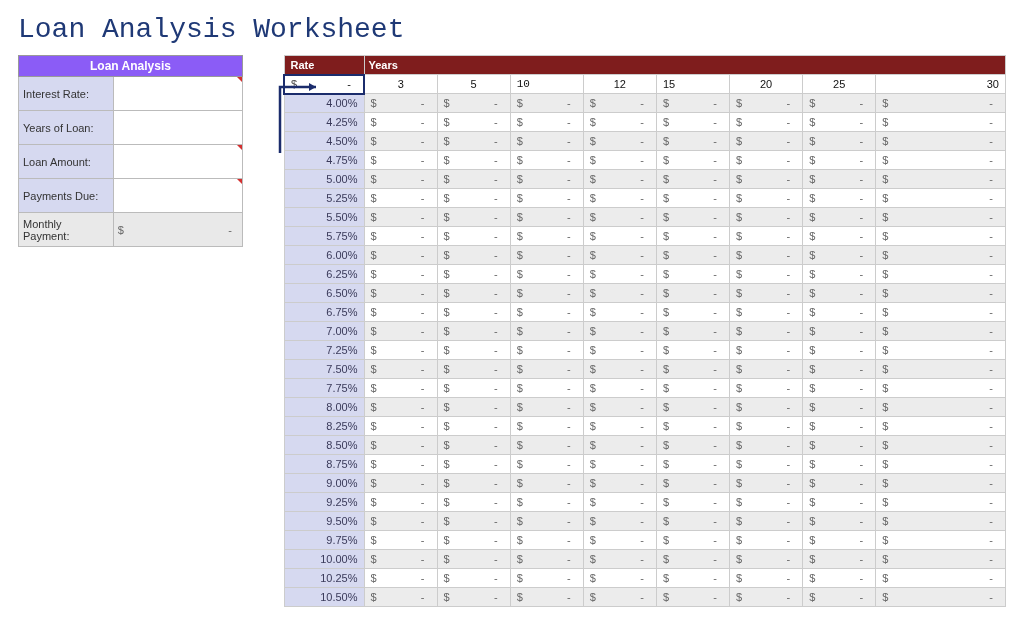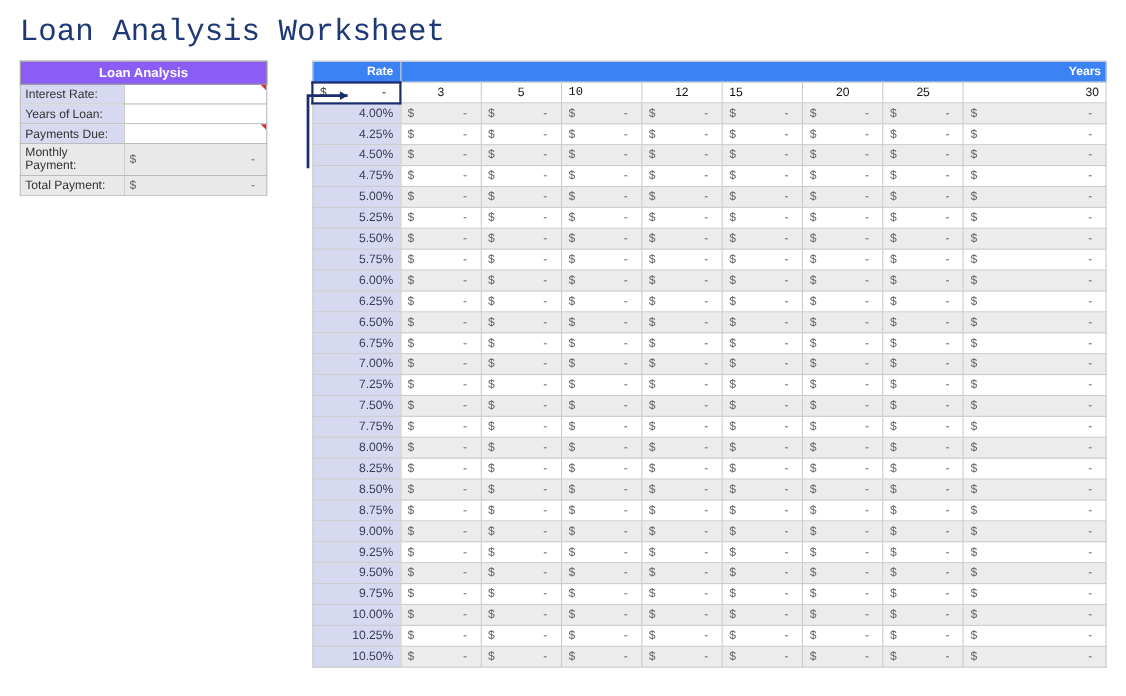--- a/index.html
+++ b/index.html
@@ -37,21 +37,21 @@
     color: #fff;
     text-align: center;
     font-weight: bold;
     padding: 3px 4px;
     font-size: 12px;
     border: 1px solid #999;
   }
   .loan-box td {
     padding: 2px 4px;
     border: 1px solid #bbb;
-    height: 18px;
+    height: 34px;
     position: relative;
   }
   .loan-box td.label     { width: 95px; }
   .loan-box td.val       { width: 130px; text-align: right; background:#fff; }
   .loan-box tr.lav td.label { background: #d6d9f0; }
   .loan-box tr.grey td.label { background: #e9e9e9; }
   .loan-box tr.grey td.val   { background: #e9e9e9; }
   .loan-box td .dollar { float:left; color:#666; }
   .loan-box td .dash   { color:#666; }
   .red-tick {
@@ -77,24 +77,24 @@
     border-collapse: collapse;
     width: 710px;
   }
   .grid th, .grid td {
     border: 1px solid #ccc;
     padding: 2px 6px;
     height: 19px;
     font-size: 11px;
   }
   .grid thead th.navy {
-    background: #3b82f6;
+    background: #7f1d1d;
     color: #fff;
     font-weight: bold;
-    text-align: right;
+    text-align: left;
   }
   .grid thead th.rate-head { width: 80px; }
   .grid thead th.years-head { padding: 3px 4px; }
   .grid tr.sub th, .grid tr.sub td {
     background: #fff;
     font-weight: normal;
     text-align: right;
     color: #111;
   }
   .grid tr.sub td.formula-cell {
@@ -130,31 +130,33 @@
           <td class="label">Interest Rate:</td>
           <td class="val">
             <span class="red-tick"></span>
           </td>
         </tr>
         <tr class="lav">
           <td class="label">Years of Loan:</td>
           <td class="val"></td>
         </tr>
         <tr class="lav">
+          <td class="label">Loan Amount:</td>
+          <td class="val">
+            <span class="red-tick"></span>
+          </td>
+        </tr>
+        <tr class="lav">
           <td class="label">Payments Due:</td>
           <td class="val">
             <span class="red-tick"></span>
           </td>
         </tr>
         <tr class="grey">
           <td class="label">Monthly Payment:</td>
-          <td class="val"><span class="dollar">$</span><span class="dash">-&nbsp;&nbsp;</span></td>
-        </tr>
-        <tr class="grey">
-          <td class="label">Total Payment:</td>
           <td class="val"><span class="dollar">$</span><span class="dash">-&nbsp;&nbsp;</span></td>
         </tr>
       </tbody>
   </table>
 
   <div class="arrow-wrap">
     <svg width="55" height="80">
       <path d="M 12 78 L 12 12 L 48 12" stroke="#1b2c6c" stroke-width="2.5" fill="none"></path>
       <path d="M 48 12 L 41 8 L 41 16 Z" fill="#1b2c6c"></path>
     </svg>

